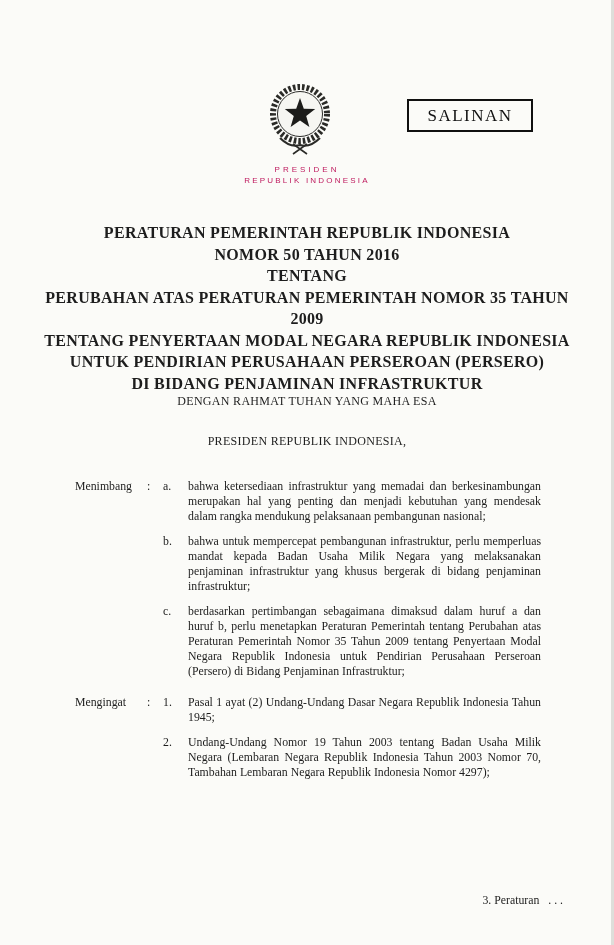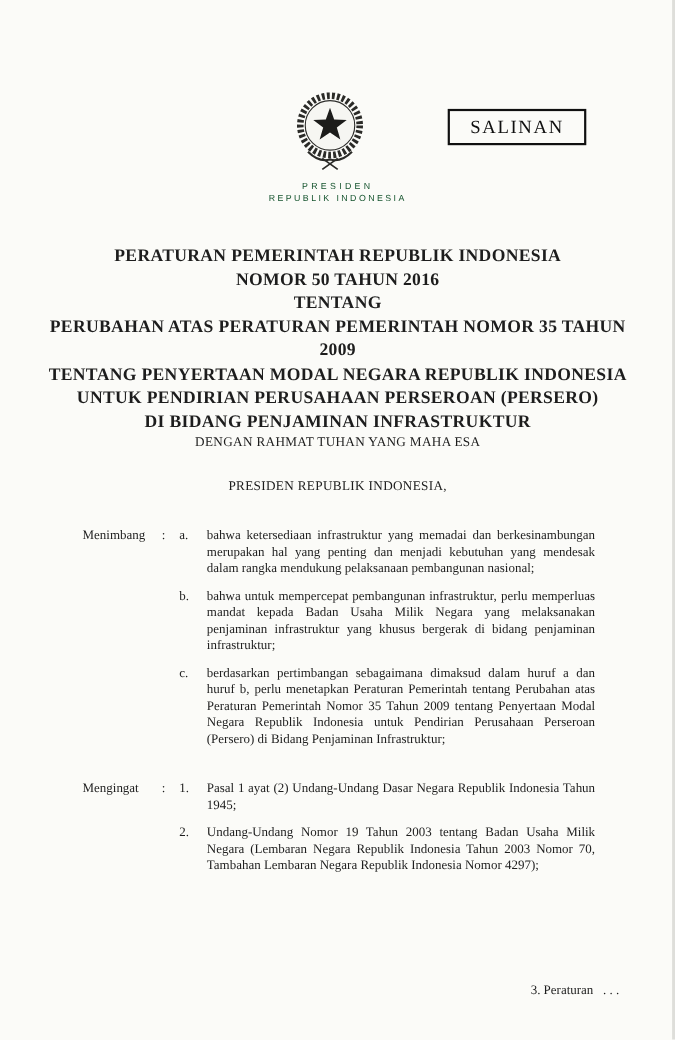--- a/index.html
+++ b/index.html
@@ -28,21 +28,21 @@
     display: flex; align-items: center; justify-content: center;
     font-weight: normal; font-size: 17px; letter-spacing: 1.5px;
     color: #101010;
     background: transparent;
   }
 
   .letterhead {
     position: absolute; top: 165px; left: 0; width: 614px;
     text-align: center;
     font-family: "Liberation Sans", sans-serif;
-    color: #14532d;
+    color: #be185d;
   }
   .letterhead .lh1 { font-size: 8px; letter-spacing: 3px; }
   .letterhead .lh2 { font-size: 8px; letter-spacing: 2.2px; margin-top: 2px; }
 
   .title-block {
     position: absolute; top: 222px; left: 40px; width: 534px;
     text-align: center; font-weight: bold;
     font-size: 16px; letter-spacing: 0.3px;
   }
   .title-block div { line-height: 21.5px; }
@@ -54,21 +54,21 @@
   .preamble-2 {
     position: absolute; top: 434px; left: 40px; width: 534px;
     text-align: center; font-size: 12px; letter-spacing: 0.3px;
   }
 
   .content {
     position: absolute; top: 479px; left: 75px; width: 466px;
     font-size: 11.8px; line-height: 15px;
   }
   .clause-row { display: flex; align-items: flex-start; }
-  .clause-row.mengingat { margin-top: 30px; }
+  .clause-row.mengingat { margin-top: 16px; }
   .clause-label { width: 72px; flex: 0 0 72px; }
   .clause-colon { width: 16px; flex: 0 0 16px; text-align: left; }
   .clause-items { flex: 1; }
   .clause-item { display: flex; margin-bottom: 10px; }
   .clause-item:last-child { margin-bottom: 0; }
   .marker { width: 25px; flex: 0 0 25px; }
   .item-text { flex: 1; text-align: justify; }
 
   .footer-catchword {
     position: absolute; top: 893px; left: 0; width: 614px;

